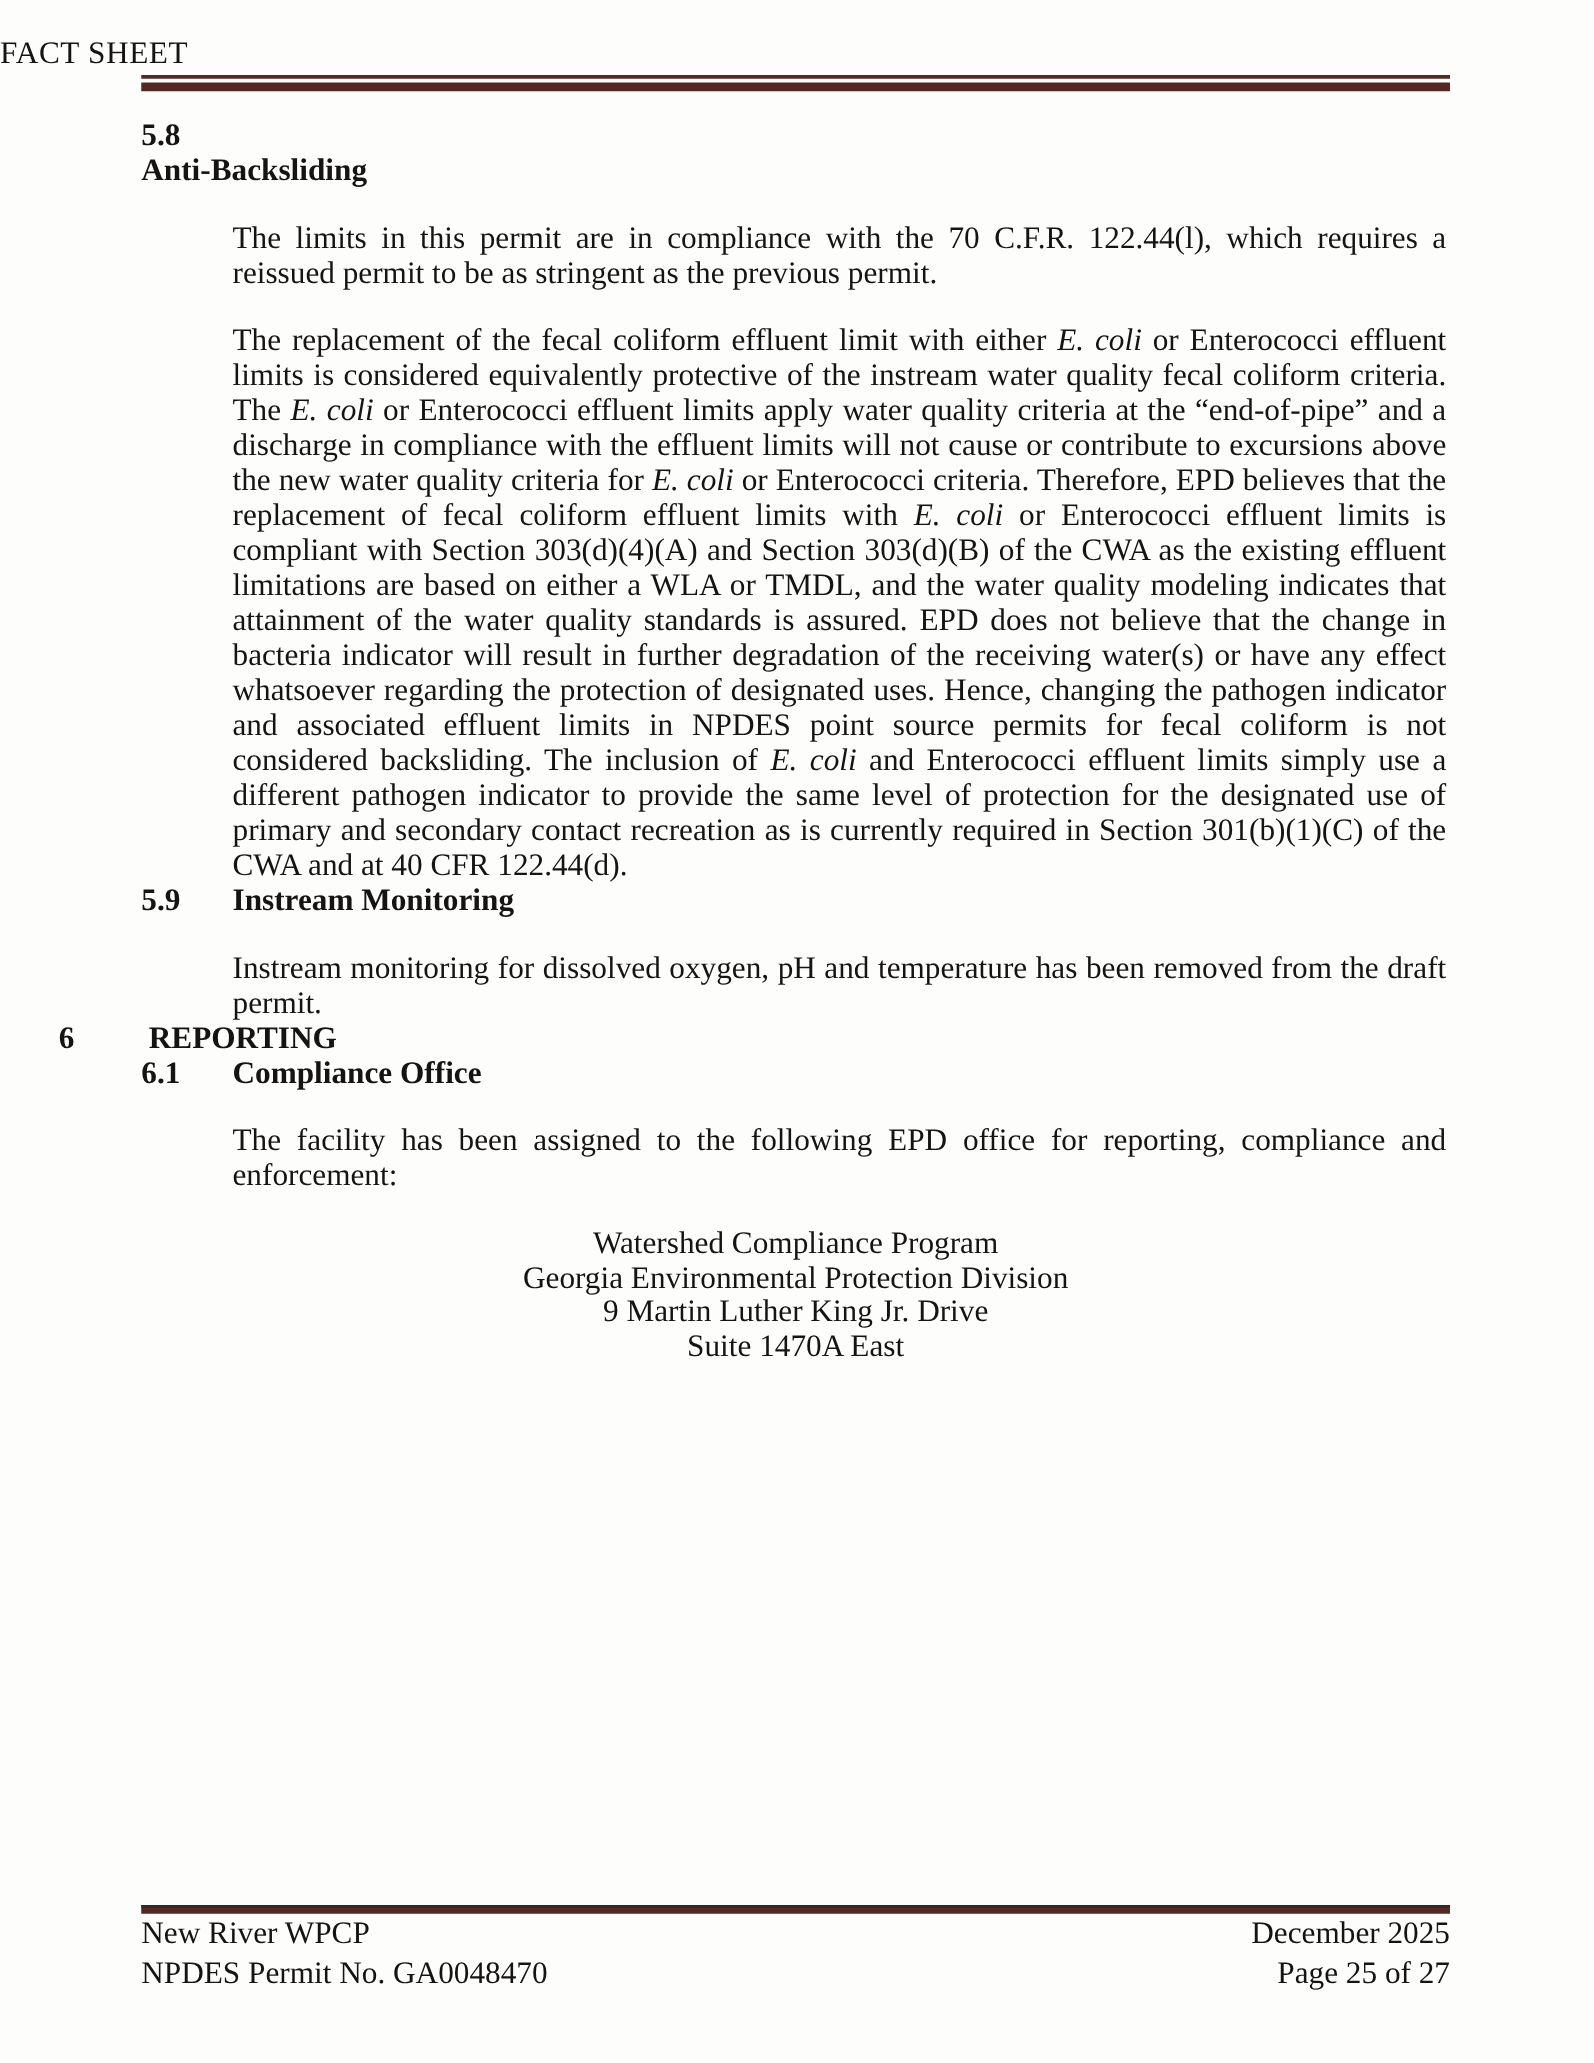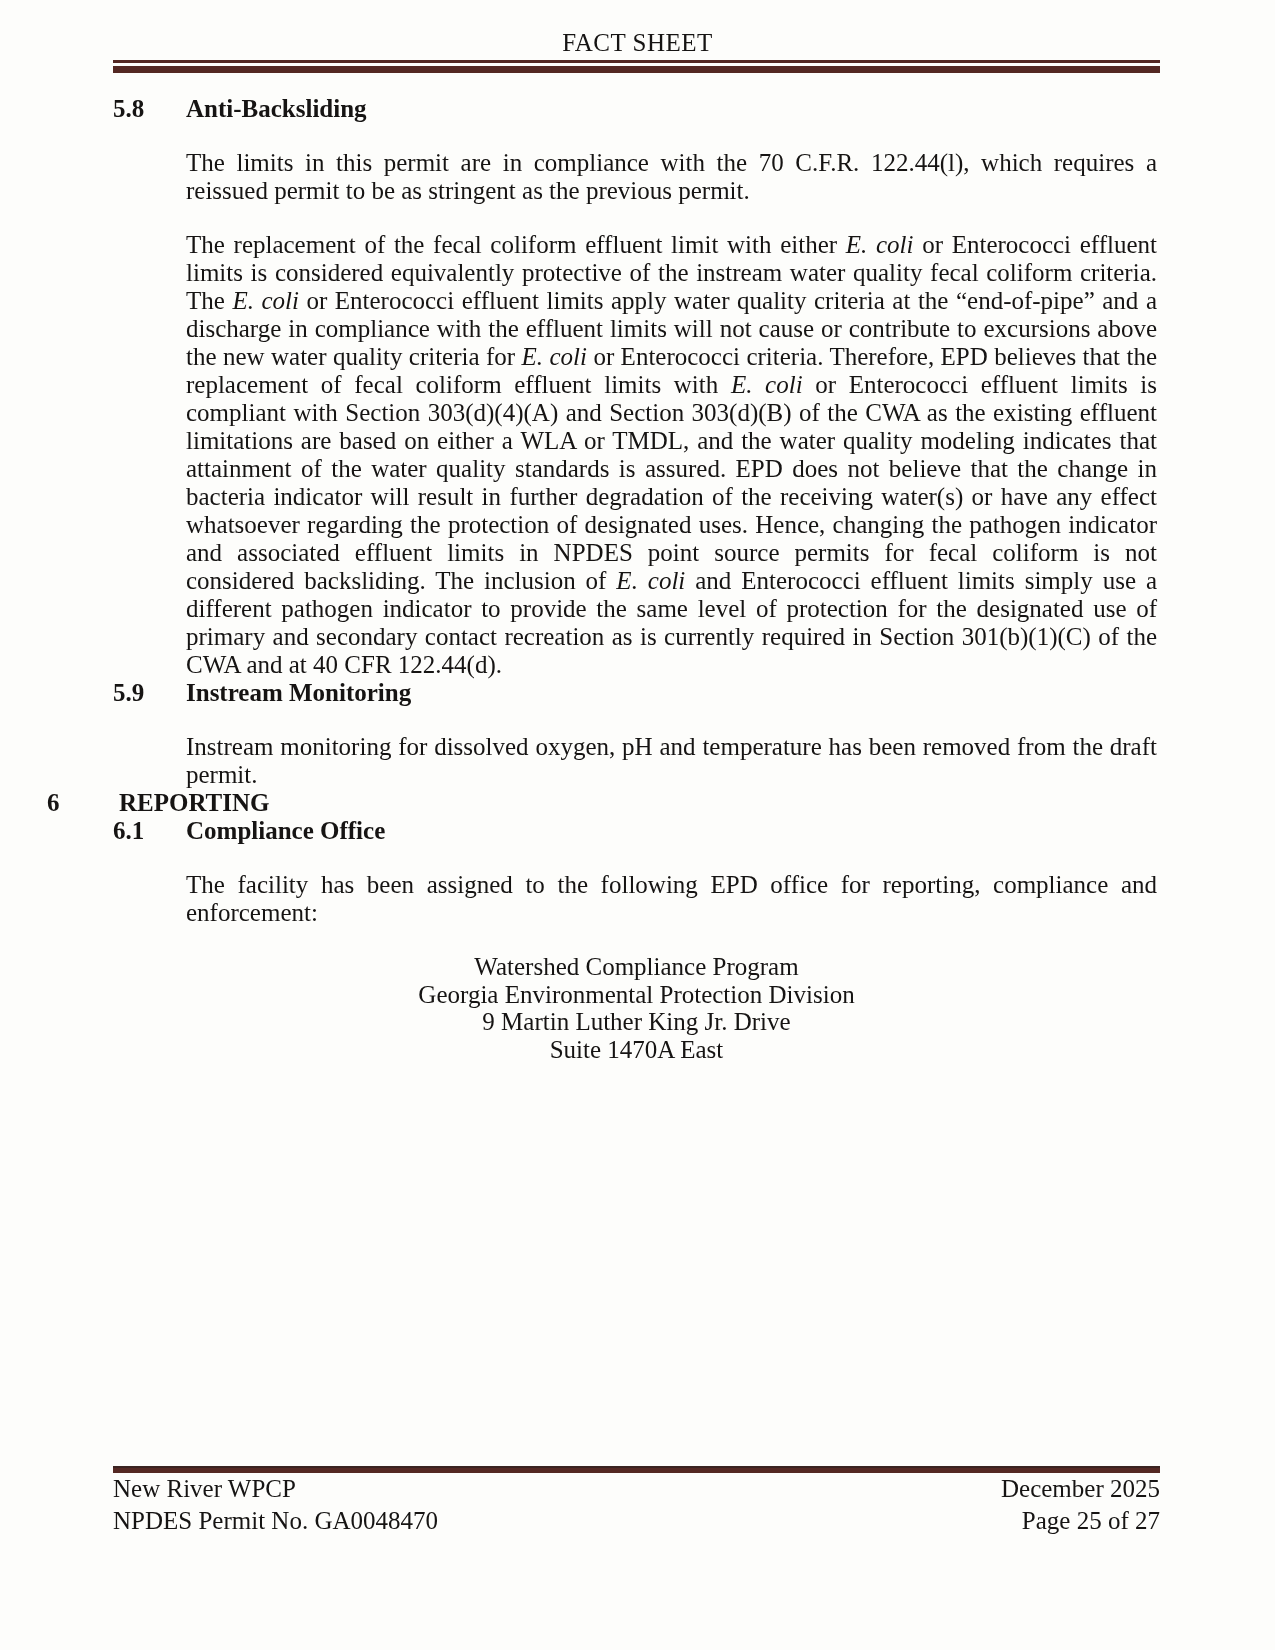--- a/index.html
+++ b/index.html
@@ -8,52 +8,52 @@
     width: 1275px; height: 1650px;
     background: #fdfdfb;
     font-family: "Liberation Serif", serif;
     font-size: 25px;
     color: #161413;
     position: relative;
     overflow: hidden;
   }
   .doc-title {
     padding-top: 29px;
-    text-align: center;
+    text-align: left;
     line-height: 27px;
     letter-spacing: 0.5px;
   }
   .rule { margin-left: 113px; margin-right: 115px; }
   .rule-header { margin-top: 4px; border-top: 3px solid var(--rule); }
   .rule-header::after {
     content: ""; display: block; height: 7px;
     background: var(--rule); margin-top: 3px;
   }
   .heading { display: flex; font-weight: bold; line-height: 28px; }
   .heading .num { flex: none; }
   .lvl2 { margin-left: 113px; }
   .lvl2 .num { width: 73px; }
   .lvl1 { margin-left: 47px; }
   .lvl1 .num { width: 72px; }
-  .mt-first { margin-top: 22px; }
+  .mt-first { margin-top: 22px; flex-direction: column; }
   .mt-sect  { }
   p.body {
     margin: 26px 118px 0 186px;
     text-align: justify;
     line-height: 28px;
   }
   p.body em { font-style: italic; }
   .address {
     margin: 26px 115px 0 113px;
     text-align: center;
     line-height: 27.5px;
   }
   .footer {
     position: absolute;
-    left: 113px; right: 115px; top: 1464px;
+    left: 113px; right: 115px; top: 1522px;
   }
   .rule-footer { height: 7px; background: var(--rule); }
   .rule-footer::after {
     content: ""; display: block; height: 0;
     border-top: 2px solid var(--rule-thin); margin-top: 2px;
   }
   .frow {
     display: flex; justify-content: space-between;
     line-height: 32px;
   }

